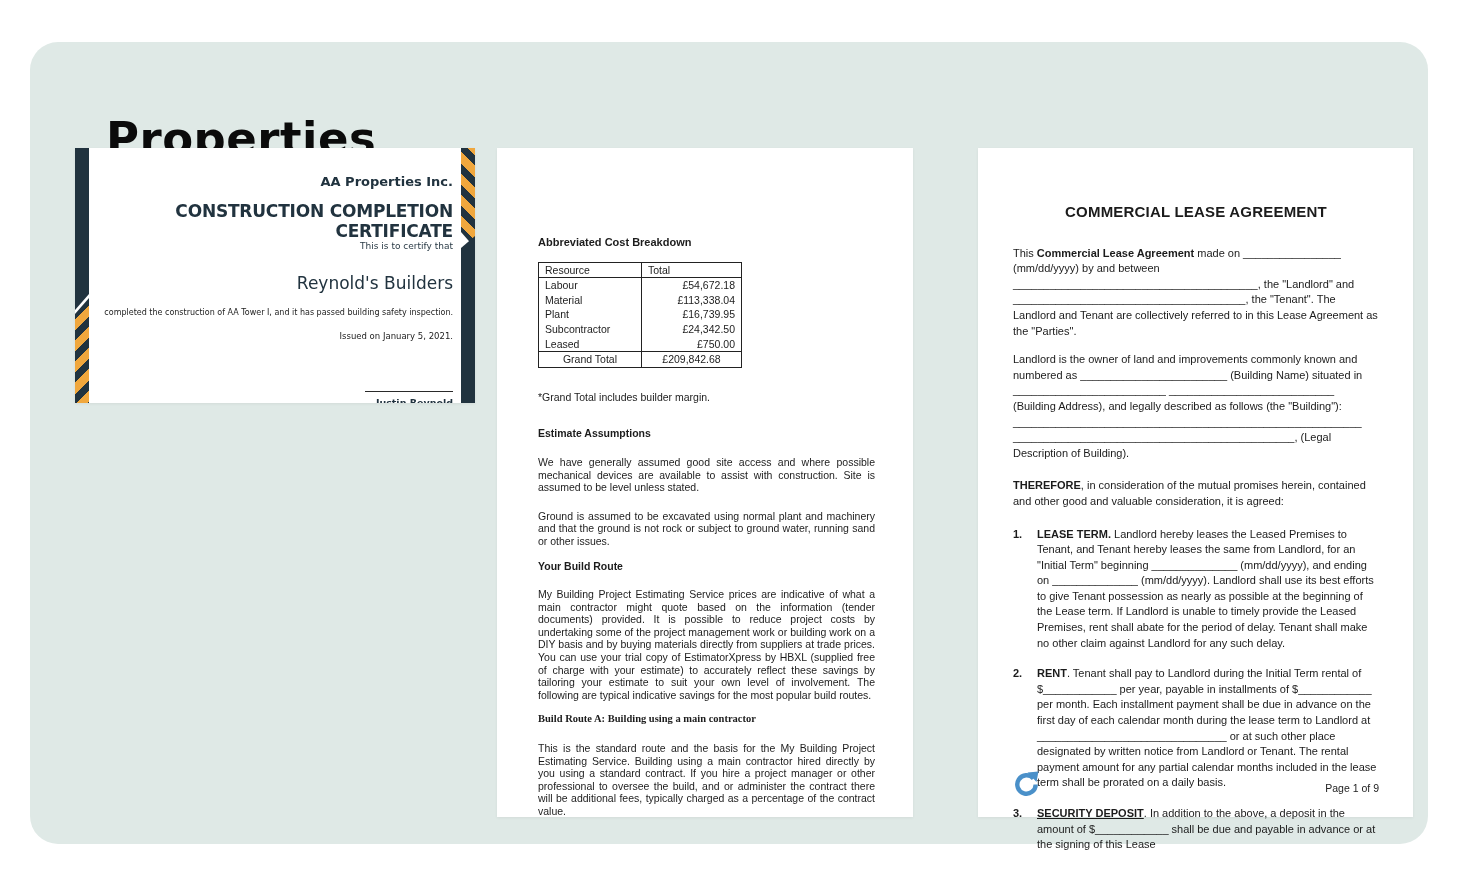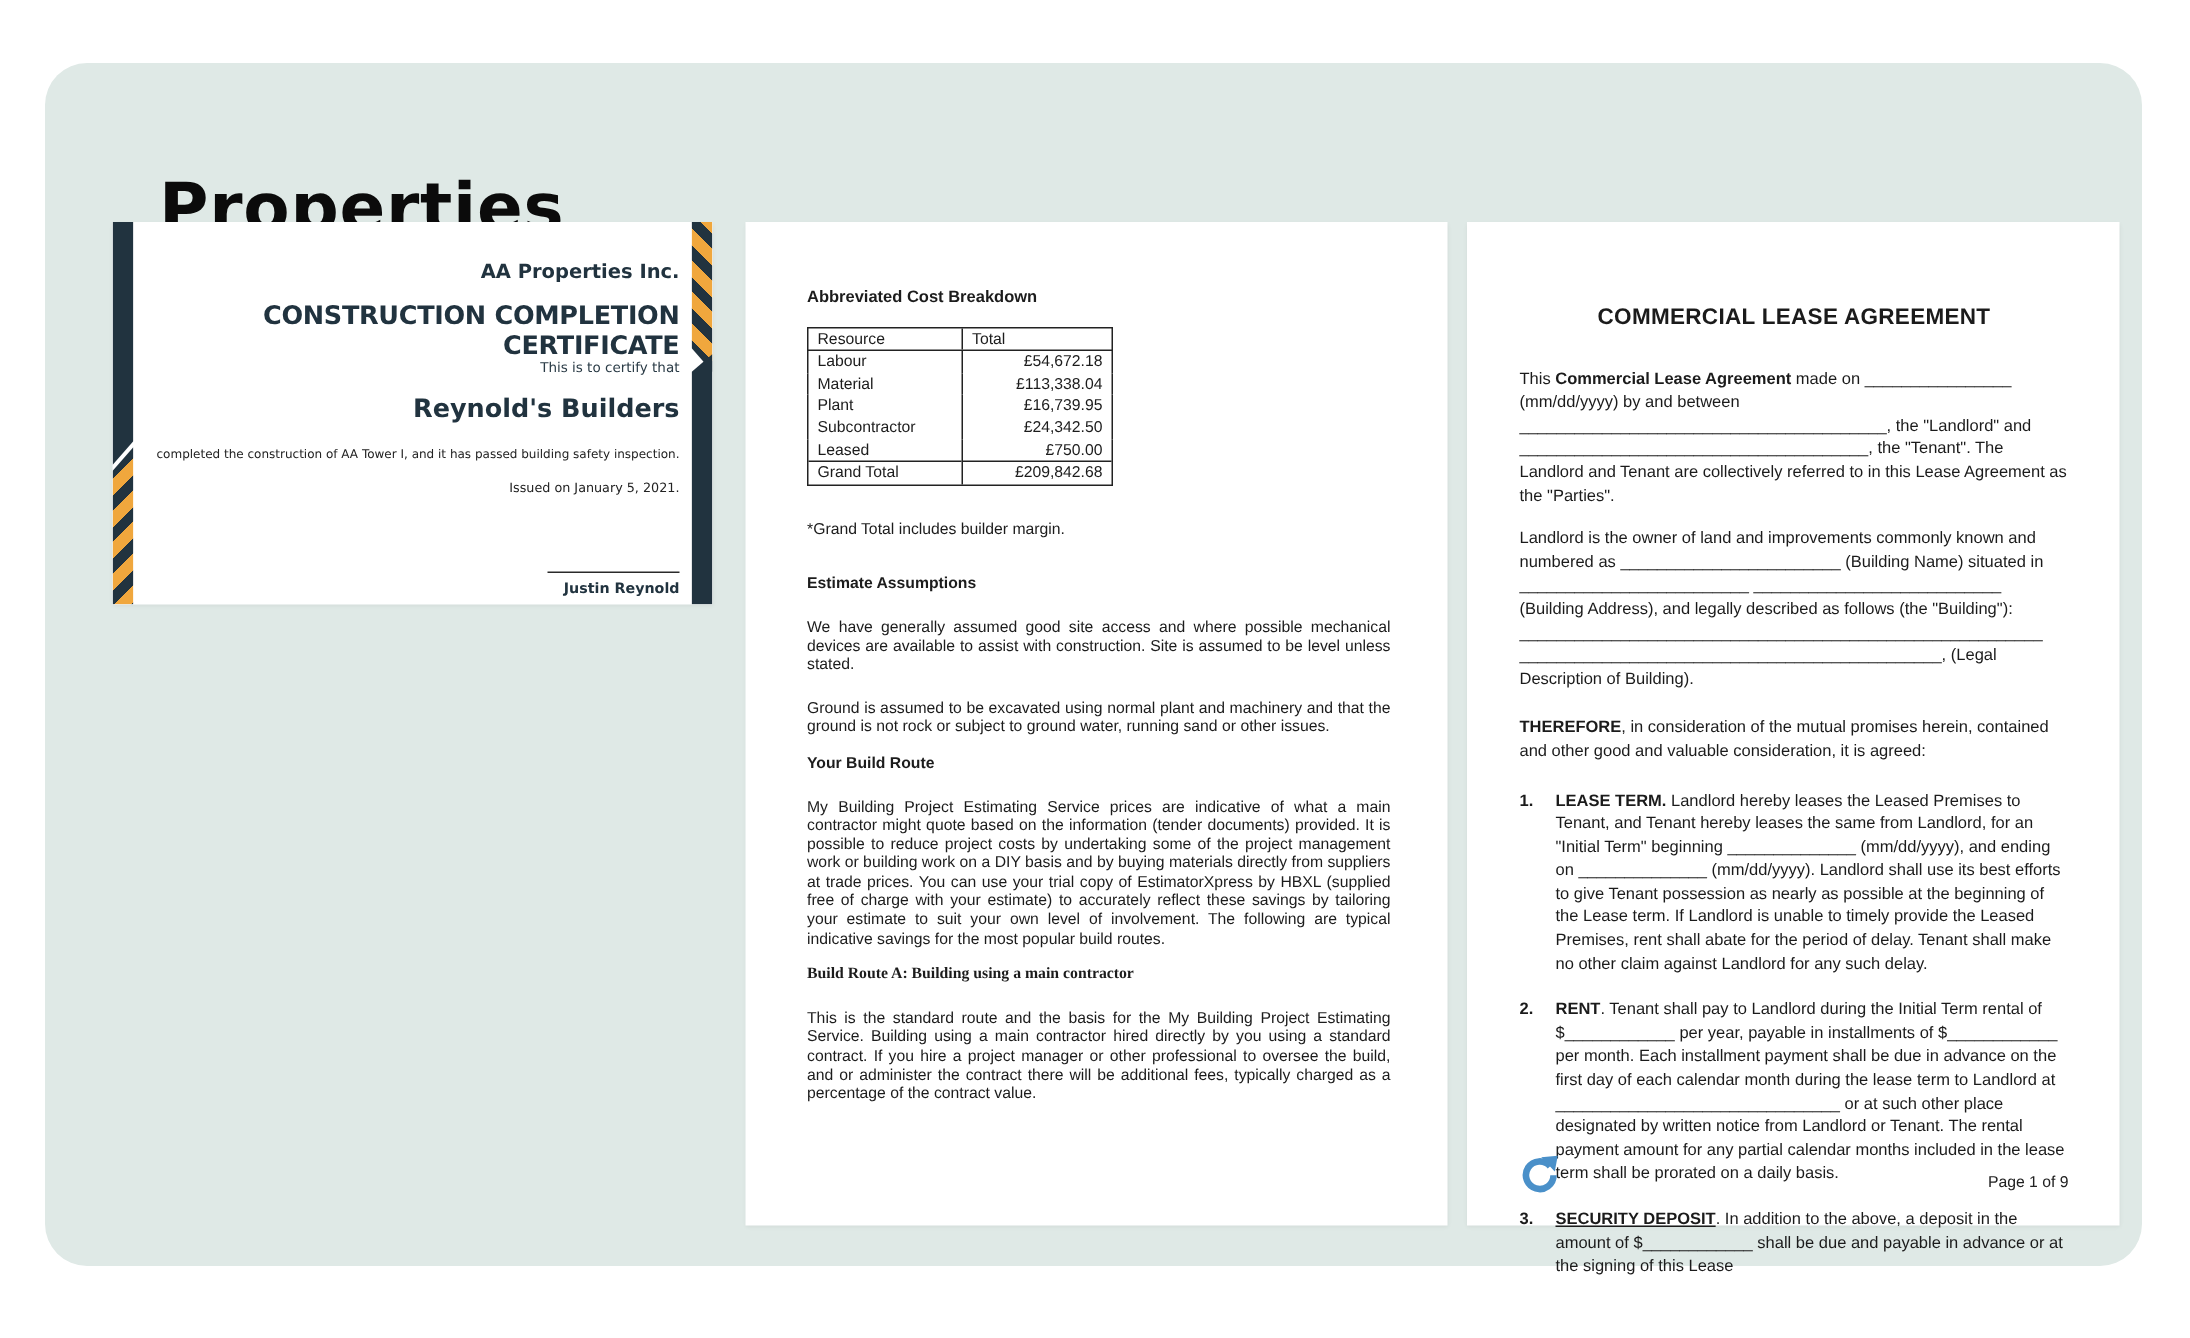--- a/index.html
+++ b/index.html
@@ -23,39 +23,39 @@
   .band-right .band-stripes{ position:absolute; left:0; top:0; width:100%; height:100px;
                              background:repeating-linear-gradient(45deg, var(--gold) 0 8px, var(--navy) 8px 15px);
                              clip-path:polygon(0 0,100% 0,100% 100%,0 calc(100% - 16px)); }
   .band-right .band-solid  { position:absolute; left:0; top:88px; width:100%; bottom:0; background:var(--navy);
                              clip-path:polygon(0 12px,100% 0,100% 100%,0 100%); }
   .cert-content { position:absolute; left:22px; right:22px; top:0; bottom:0; text-align:right;
                   font-family:"DejaVu Sans", sans-serif; color:#21333f; }
   .cert-company { margin-top:26px; font-size:13px; font-weight:700; }
   .cert-title   { margin-top:12px; font-size:17px; font-weight:700; letter-spacing:-0.2px; }
   .cert-certify { font-size:9px; color:#2a3b46; }
-  .cert-name    { margin-top:12px; font-size:17px; font-weight:700; }
+  .cert-name    { margin-top:22px; font-size:17px; font-weight:400; }
   .cert-desc    { margin-top:15px; font-size:8px; color:#222; }
   .cert-issued  { margin-top:14px; font-size:8.5px; color:#222; }
   .cert-sign    { margin-top:36px; }
   .cert-sigline { display:inline-block; width:88px; border-top:1.2px solid #2a2a2a; }
   .cert-signame { font-size:9.5px; font-weight:700; margin-top:1px; }
 
   
-  .doc-estimate { left:497px; top:148px; width:468px; height:669px; padding:44px 38px 0 41px;
+  .doc-estimate { left:497px; top:148px; width:416px; height:669px; padding:88px 38px 0 41px;
                   color:#1c1c1c; font-size:10.5px; line-height:12.6px; }
   .est-title { font-weight:700; font-size:11px; margin-bottom:13px; }
   table.cost { border-collapse:collapse; margin-bottom:23px; }
   table.cost td, table.cost th { font-size:10.5px; padding:1px 6px; font-weight:normal; text-align:left; }
   table.cost th { border-bottom:1.4px solid #222; }
   table.cost .c-res { width:103px; border-left:1.4px solid #222; }
   table.cost .c-tot { width:100px; border-left:1.4px solid #222; border-right:1.4px solid #222; }
   table.cost tr:first-child th { border-top:1.4px solid #222; }
   table.cost td.num { text-align:right; }
-  table.cost tr.total-row td { border-top:1.4px solid #222; border-bottom:1.4px solid #222; }
+  table.cost tr.total-row td { border-top:1.4px solid #222; border-bottom:1.4px solid #222;text-align:center; }
   table.cost tr.body-row:last-of-type td { border-bottom:0; }
   .est-note { margin-bottom:24px; }
   .est-section h3 { font-size:10.5px; font-weight:700; margin:0 0 12px 0; }
   .est-section { margin-bottom:12px; }
   .est-section p { text-align:justify; margin:16px 0 12px 0; }
   .est-section.tight h3 { margin-bottom:0;font-family:Liberation Serif, serif; }
 
   
   .doc-lease { left:978px; top:148px; width:435px; height:669px; padding:56px 34px 0 35px;
                color:#1b1b1b; font-size:11px; line-height:15.6px; }

